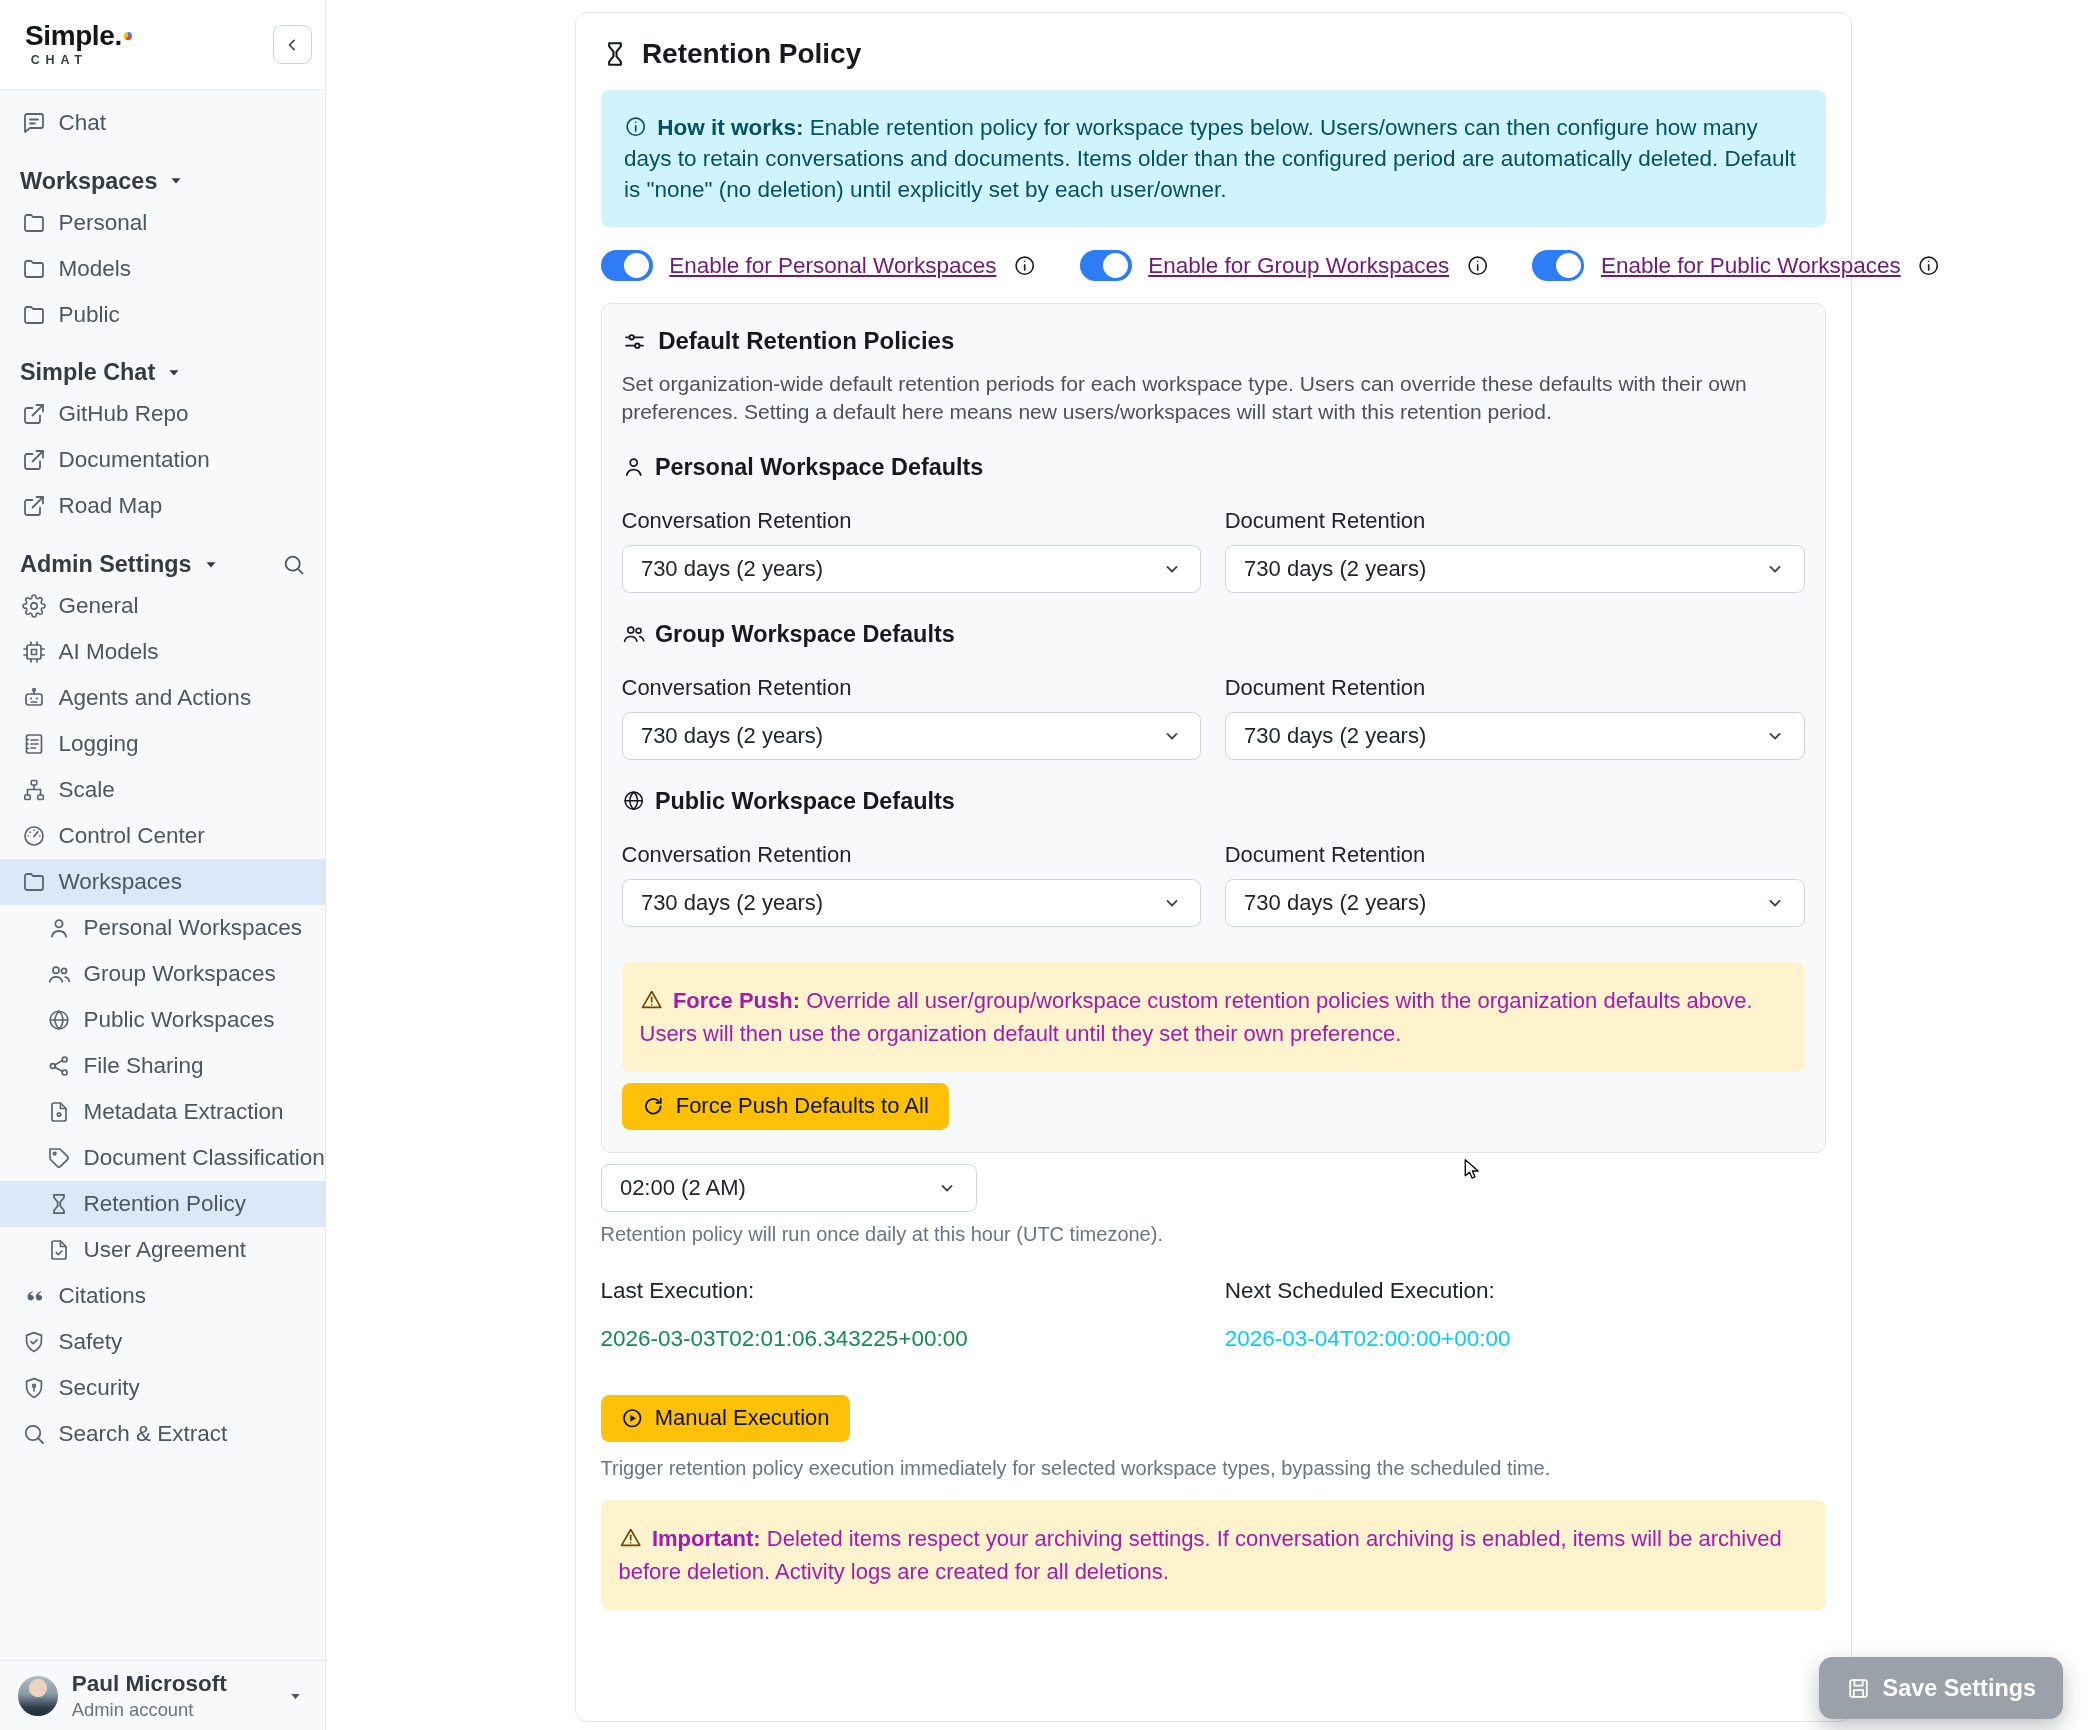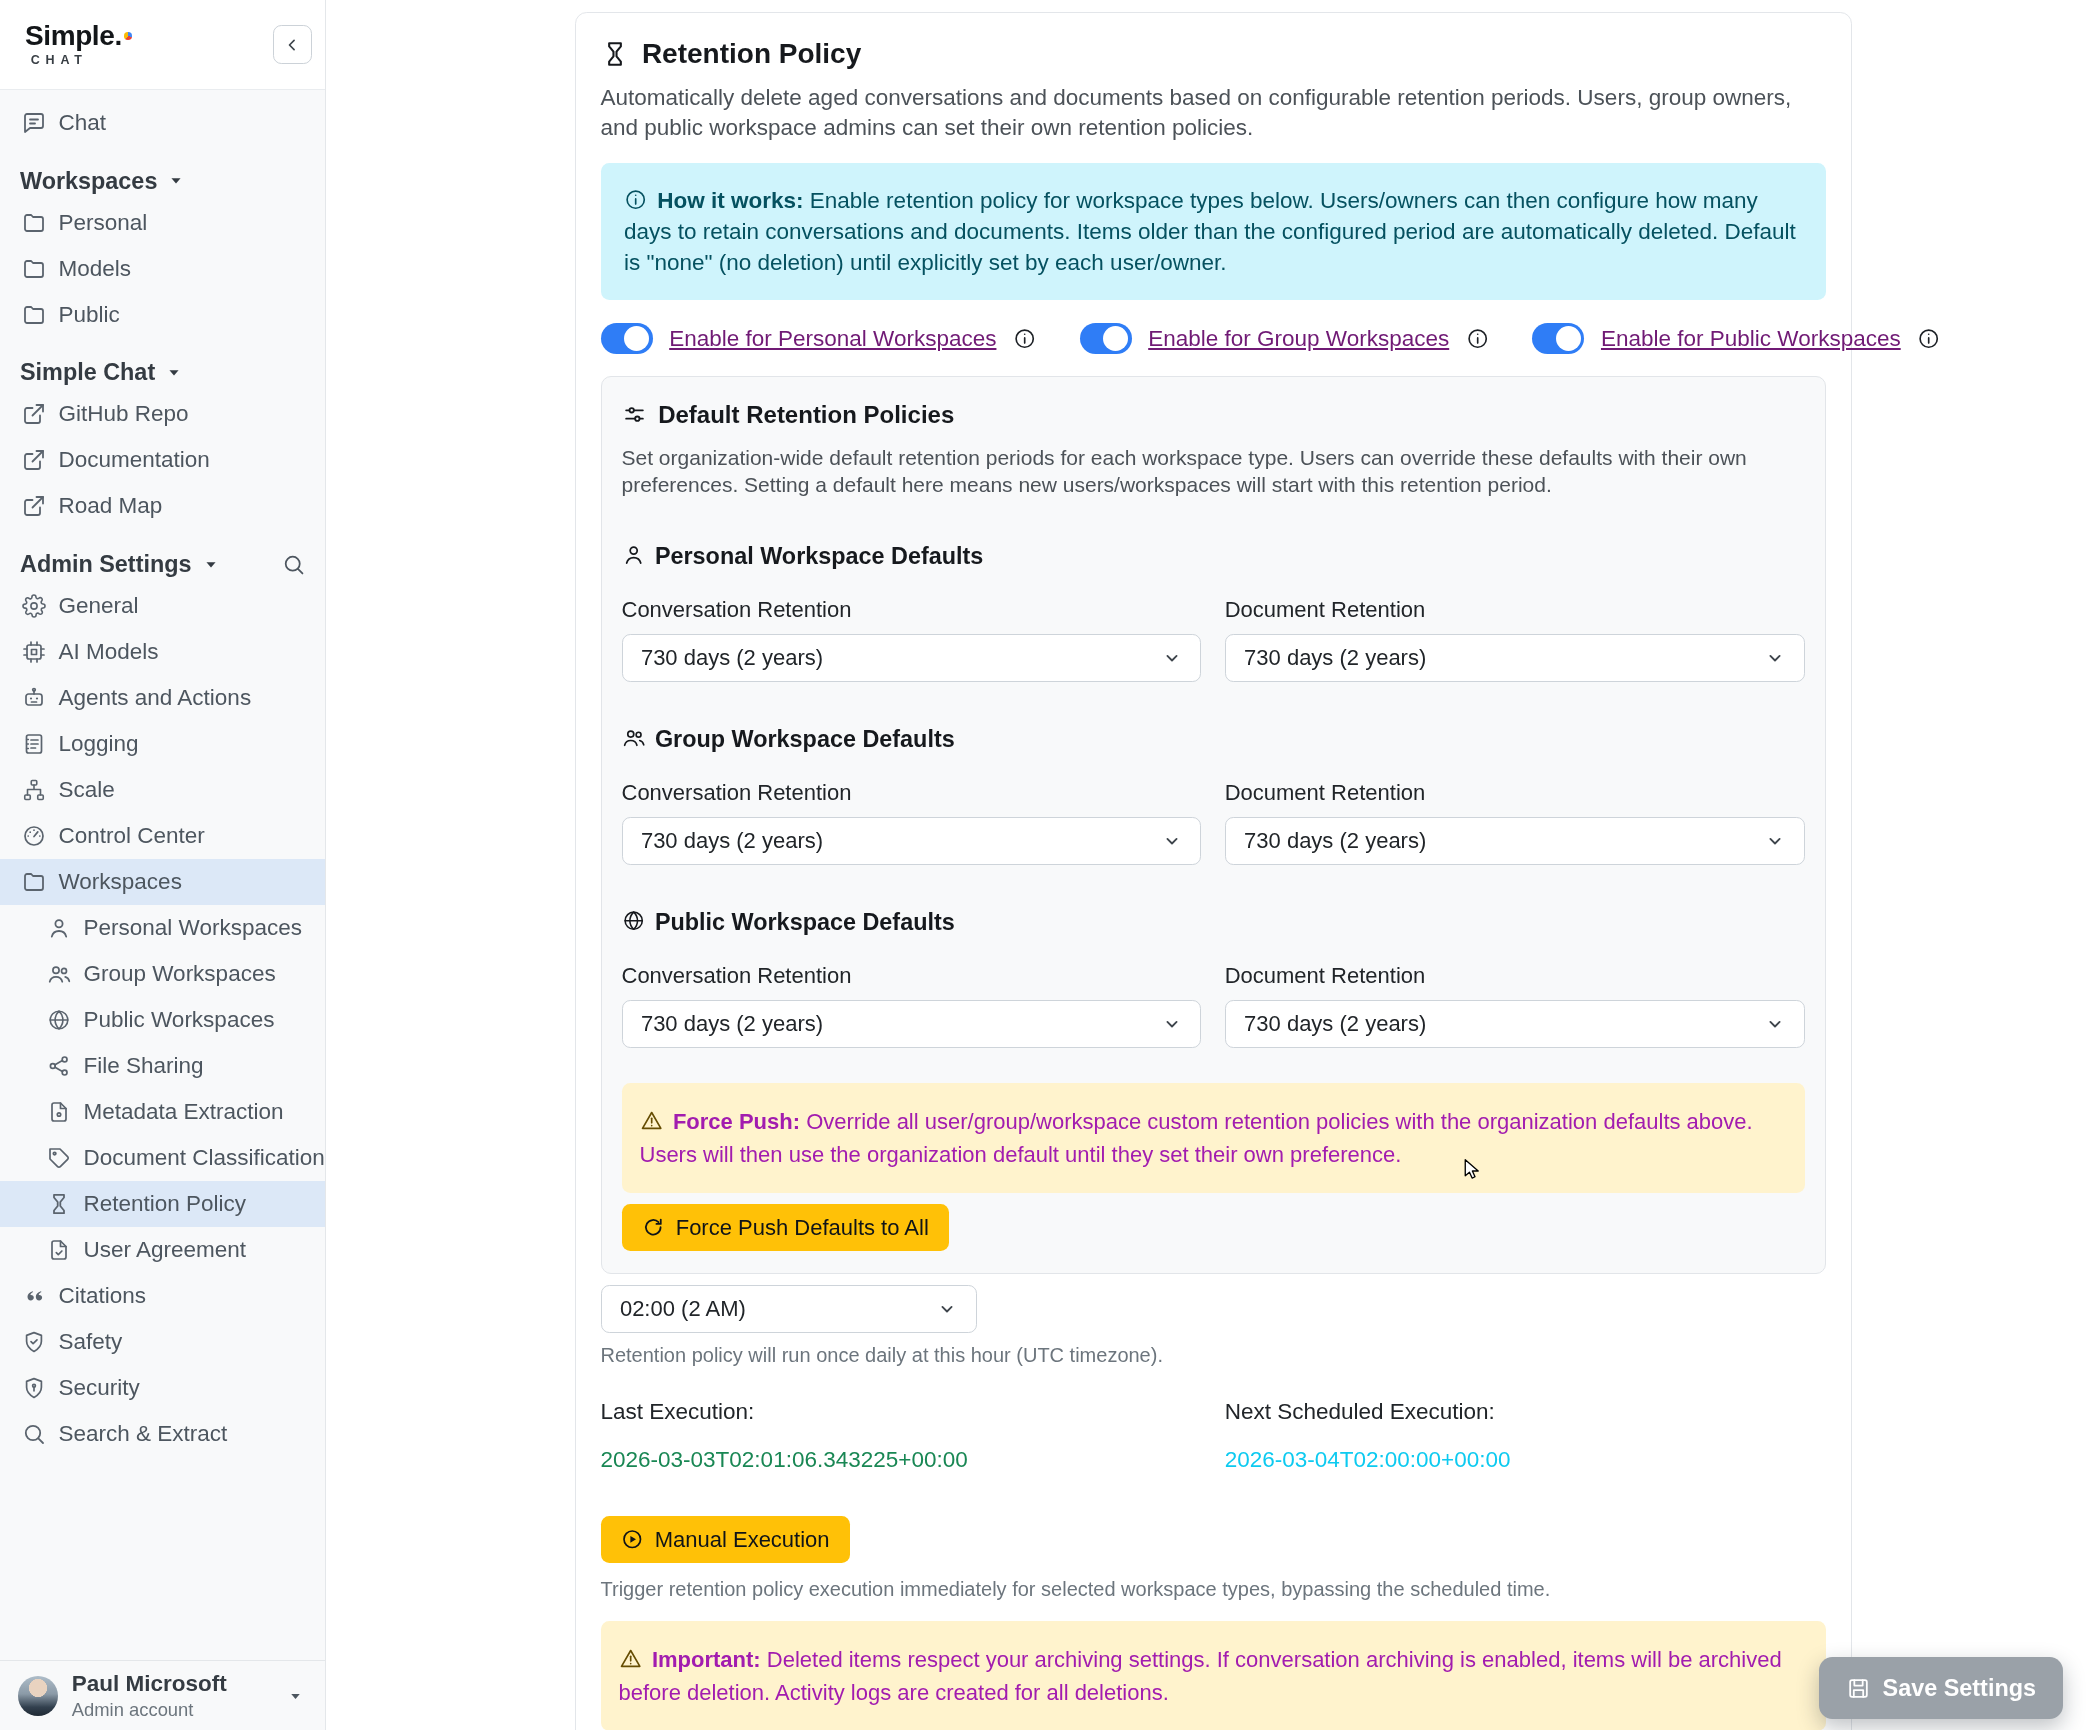--- a/index.html
+++ b/index.html
@@ -56,21 +56,21 @@
   .toggle-group{display:flex;align-items:center;gap:16.7px;}
   .switch{width:52px;height:31px;border-radius:16px;background:#2f7df6;position:relative;display:inline-block;cursor:pointer;flex:none;}
   .switch .knob{position:absolute;top:2.9px;right:3.3px;width:25px;height:25px;border-radius:50%;background:#fff;}
   .t-label{font-size:22.5px;color:#701a75;white-space:nowrap;text-decoration:underline;}
   .info-i{width:23.4px;height:23.4px;color:#1d2126;cursor:pointer;flex:none;}
 
   .panel{margin-top:22px;background:#f8f9fa;border:0.8px solid #e2e5e9;border-radius:10px;padding:23.4px 20px 22px;box-sizing:border-box;}
   .panel-title{display:flex;align-items:center;gap:11.7px;font-size:24px;font-weight:bold;color:#16191d;}
   .panel-title .icon{width:25px;height:25px;color:#16191d;}
   .panel-desc{font-size:21px;line-height:27.6px;color:#4c5258;margin-top:15px;}
-  .ws-title{display:flex;gap:10px;font-size:23.4px;font-weight:bold;color:#16191d;margin-top:44px;}
+  .ws-title{display:flex;align-items:center;gap:10px;font-size:23.4px;font-weight:bold;color:#16191d;margin-top:28px;}
   .ws-title .icon{width:23.4px;height:23.4px;color:#16191d;}
   .fields{display:grid;grid-template-columns:1fr 1fr;gap:23.4px;margin-top:27px;}
   .field-label{font-size:22px;color:#212529;}
   .select{margin-top:11px;height:48px;background:#fff;border:0.8px solid #ced4da;border-radius:8.3px;display:flex;align-items:center;justify-content:space-between;padding:0 18.4px;font-size:22px;color:#212529;box-sizing:border-box;cursor:pointer;}
   .select .chev{width:20px;height:20px;color:#3e454c;flex:none;}
 
   .warnbox{background:#fff3cd;border-radius:8.3px;padding:22px 18px;color:#a21caf;font-size:22px;line-height:33px;}
   .warnbox .icon{display:inline-block;width:23.4px;height:23.4px;vertical-align:-3.3px;margin-right:10px;color:#664d03;}
   .force-box{margin-top:35px;}
 
@@ -427,21 +427,20 @@
 
       <div class="page-title">
         <span class="icon">
             <svg viewBox="0 0 24 24" fill="none" stroke="currentColor" stroke-width="1.8" stroke-linecap="round" stroke-linejoin="round">
               <path d="M7 2.8h10v2.7L13.3 10v4L17 18.5v2.7H7v-2.7L10.7 14v-4L7 5.5z"></path>
             </svg>
           </span>
         <span>Retention Policy</span>
       </div>
 
-      <div class="desc">Automatically delete aged conversations and documents based on configurable retention periods. Users, group owners, and public workspace admins can set their own retention policies.</div>
 
       <div class="infobox">
         <span class="icon"><svg viewBox="0 0 24 24" fill="none" stroke="currentColor" stroke-width="1.7" stroke-linecap="round" stroke-linejoin="round">
               <circle cx="12" cy="12" r="8.8"></circle>
               <path d="M12 11.2v5.3"></path>
               <path d="M12 7.4h.01"></path>
             </svg></span><span class="b">How it works:</span>
         <span>Enable retention policy for workspace types below. Users/owners can then configure how many days to retain conversations and documents. Items older than the configured period are automatically deleted. Default is "none" (no deletion) until explicitly set by each user/owner.</span>
       </div>
 

